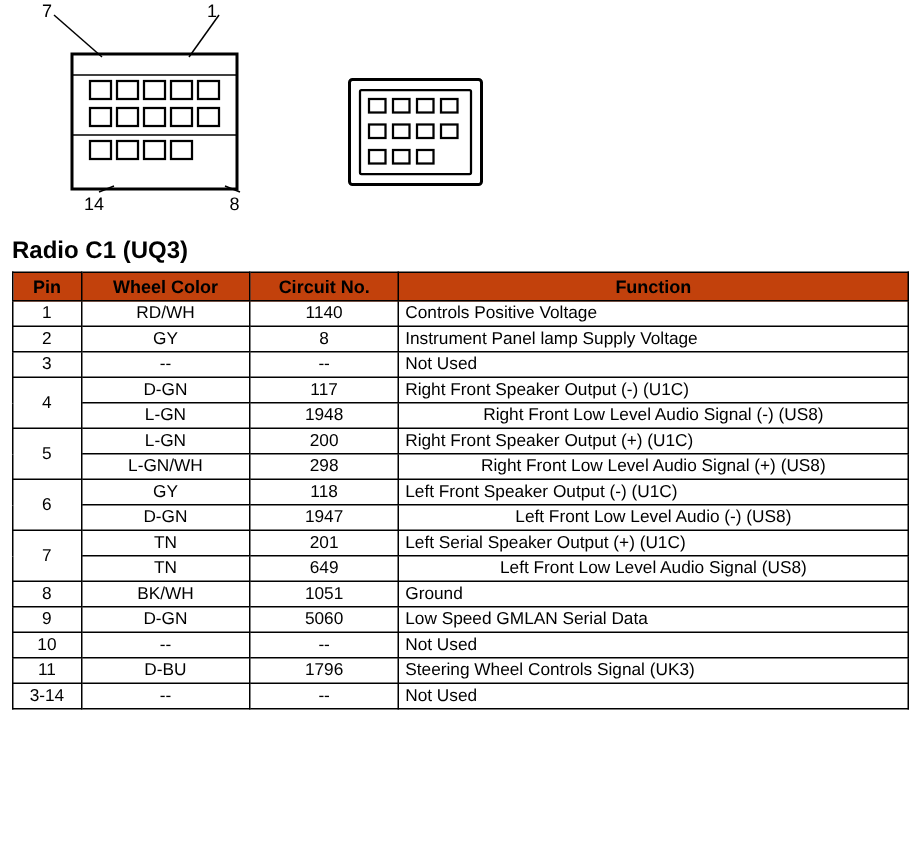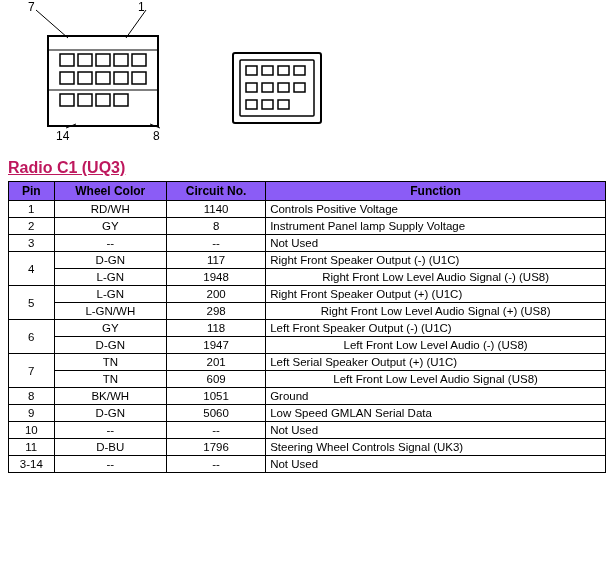--- a/index.html
+++ b/index.html
@@ -18,36 +18,35 @@
       position: relative;
       height: 145px;
     }
     
     .connector-svg {
       display: block;
     }
     .section-title {
       font-size: 16px;
       font-weight: bold;
-      color: #be185d;
+      color: #000000;
       margin-bottom: 4px;
-      text-decoration: underline;
     }
     table {
       border-collapse: collapse;
       width: 100%;
     }
     th, td {
       border: 1px solid #000;
       padding: 2px 4px;
       text-align: left;
       vertical-align: middle;
     }
     th {
-      background: #8b5cf6;
+      background: #c2410c;
       font-weight: bold;
       text-align: center;
     }
     td {
       font-size: 11.5px;
     }
     td:nth-child(1), td:nth-child(2), td:nth-child(3) {
       text-align: center;
     }
   </style>
@@ -187,21 +186,21 @@
         <td>Left Front Low Level Audio (-) (US8)</td>
       </tr>
       <tr>
         <td rowspan="2">7</td>
         <td>TN</td>
         <td>201</td>
         <td>Left Serial Speaker Output (+) (U1C)</td>
       </tr>
       <tr>
         <td>TN</td>
-        <td>609</td>
+        <td>649</td>
         <td>Left Front Low Level Audio Signal (US8)</td>
       </tr>
       <tr>
         <td>8</td>
         <td>BK/WH</td>
         <td>1051</td>
         <td>Ground</td>
       </tr>
       <tr>
         <td>9</td>

